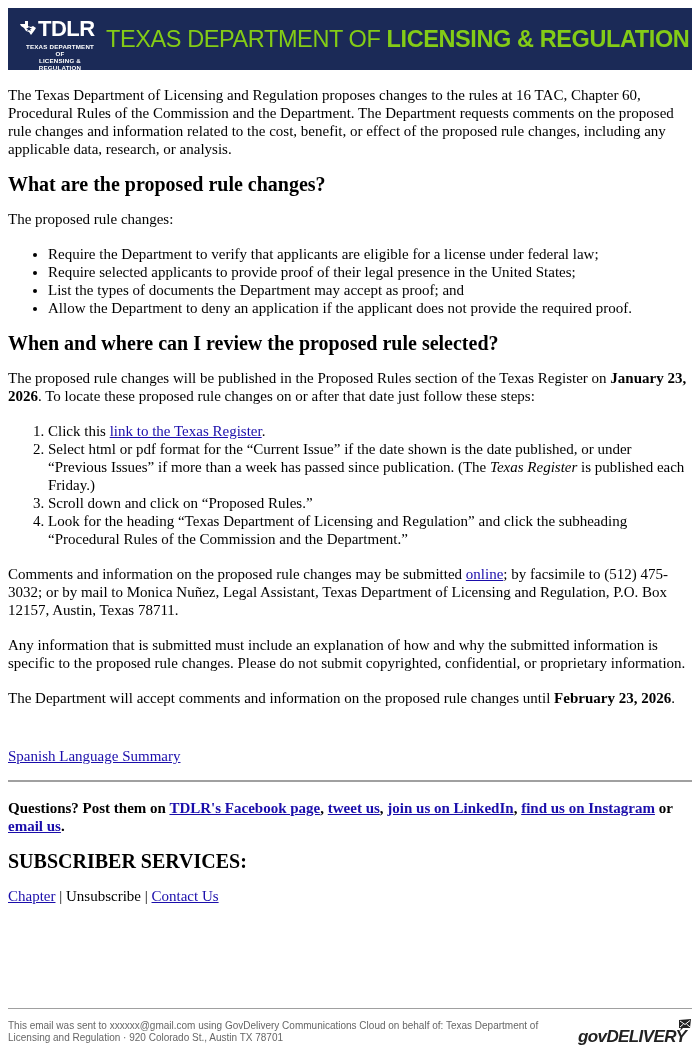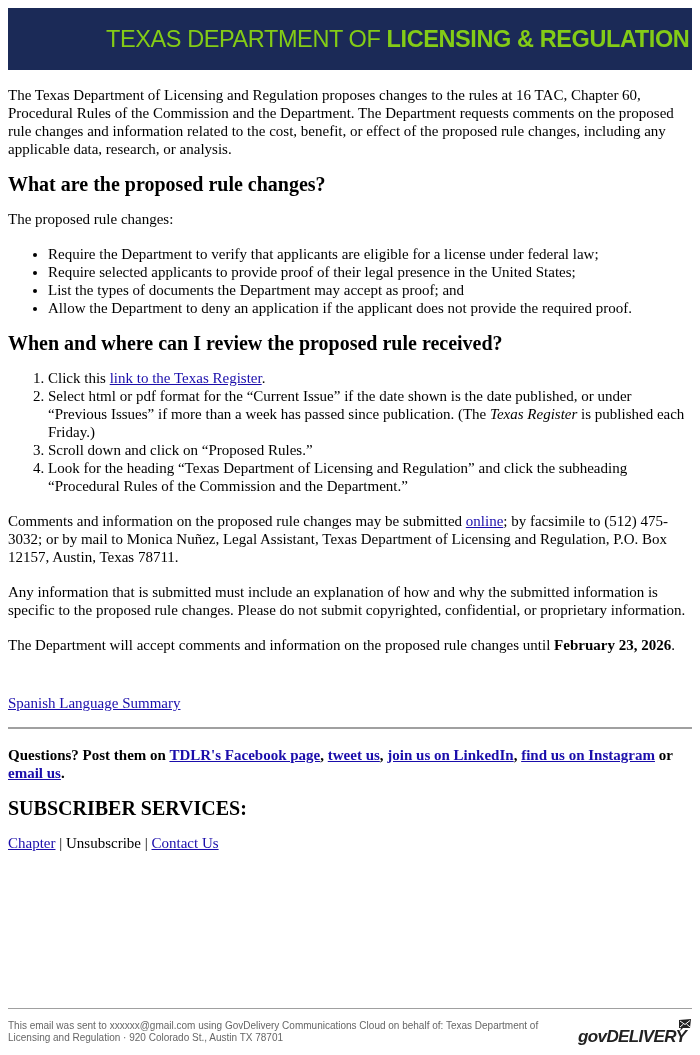--- a/index.html
+++ b/index.html
@@ -20,36 +20,49 @@
   hr { border:none; border-top:1px solid #a0a0a0; margin:0; }
   .footer { position:absolute; left:8px; top:1008px; width:684px; }
   .footer-text { position:absolute; left:0; top:12px; width:560px; font-family:"Liberation Sans", sans-serif; font-size:10px; line-height:12px; color:#666; }
   .gd-logo { position:absolute; left:570px; top:10px; width:115px; height:30px;text-align:center; }
   .gd-text { position:absolute; left:0; top:10px; font-family:"Liberation Sans", sans-serif; font-weight:bold; font-style:italic; font-size:17px; color:#222; letter-spacing:-0.6px; }
 </style>
 </head>
 <body>
 
 <div class="header">
+  <div class="logo">
+    <div class="logo-main">
+      <svg class="star" viewBox="0 0 16 14">
+          <path d="M0 3 L5 3 L5 0 L8 0 L8 5 L11 6 L13 5 L16 7 L14 10 L11 14 L9 11 L6 10 L4 7 L1 5 Z" fill="#fff"></path>
+          <polygon points="9,5 9.8,7 12,7 10.2,8.2 10.9,10.3 9,9 7.1,10.3 7.8,8.2 6,7 8.2,7" fill="#1b2a57"></polygon>
+        </svg><span>TDLR</span>
+    </div>
+    <div class="logo-sub">
+      <div>TEXAS DEPARTMENT OF</div>
+      <div>LICENSING &amp; REGULATION</div>
+    </div>
+  </div>
   <div class="header-title"><span>TEXAS DEPARTMENT OF </span><b>LICENSING &amp; REGULATION</b></div>
 </div>
 
 <div class="content">
   <p>The Texas Department of Licensing and Regulation proposes changes to the rules at 16 TAC, Chapter 60, Procedural Rules of the Commission and the Department. The Department requests comments on the proposed rule changes and information related to the cost, benefit, or effect of the proposed rule changes, including any applicable data, research, or analysis.</p>
 
   <h4>What are the proposed rule changes?</h4>
   <p>The proposed rule changes:</p>
   <ul>
     <li>Require the Department to verify that applicants are eligible for a license under federal law;</li>
     <li>Require selected applicants to provide proof of their legal presence in the United States;</li>
     <li>List the types of documents the Department may accept as proof; and</li>
     <li>Allow the Department to deny an application if the applicant does not provide the required proof.</li>
   </ul>
 
-  <h4>When and where can I review the proposed rule received?</h4>
+  <h4>When and where can I review the proposed rule selected?</h4>
+  <p><span>The proposed rule changes will be published in the Proposed Rules section of the Texas Register on </span><b>January 23, 2026</b><span>. To locate these proposed rule changes on or after that date just follow these steps:</span></p>
   <ol>
     <li><span>Click this </span><a href="#">link to the Texas Register</a><span>.</span></li>
     <li><span>Select html or pdf format for the “Current Issue” if the date shown is the date published, or under “Previous Issues” if more than a week has passed since publication. (The </span><i>Texas Register</i><span> is published each Friday.)</span></li>
     <li>Scroll down and click on “Proposed Rules.”</li>
     <li>Look for the heading “Texas Department of Licensing and Regulation” and click the subheading “Procedural Rules of the Commission and the Department.”</li>
   </ol>
 
   <p><span>Comments and information on the proposed rule changes may be submitted </span><a href="#">online</a><span>; by facsimile to (512) 475-3032; or by mail to Monica Nuñez, Legal Assistant, Texas Department of Licensing and Regulation, P.O. Box 12157, Austin, Texas 78711.</span></p>
   <p>Any information that is submitted must include an explanation of how and why the submitted information is specific to the proposed rule changes. Please do not submit copyrighted, confidential, or proprietary information.</p>
   <p><span>The Department will accept comments and information on the proposed rule changes until </span><b>February 23, 2026</b><span>.</span></p>

